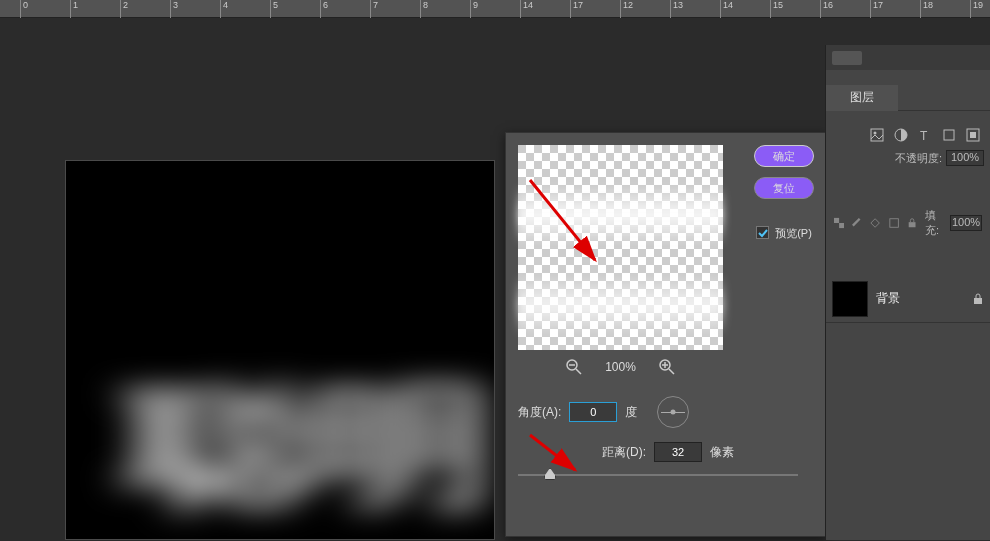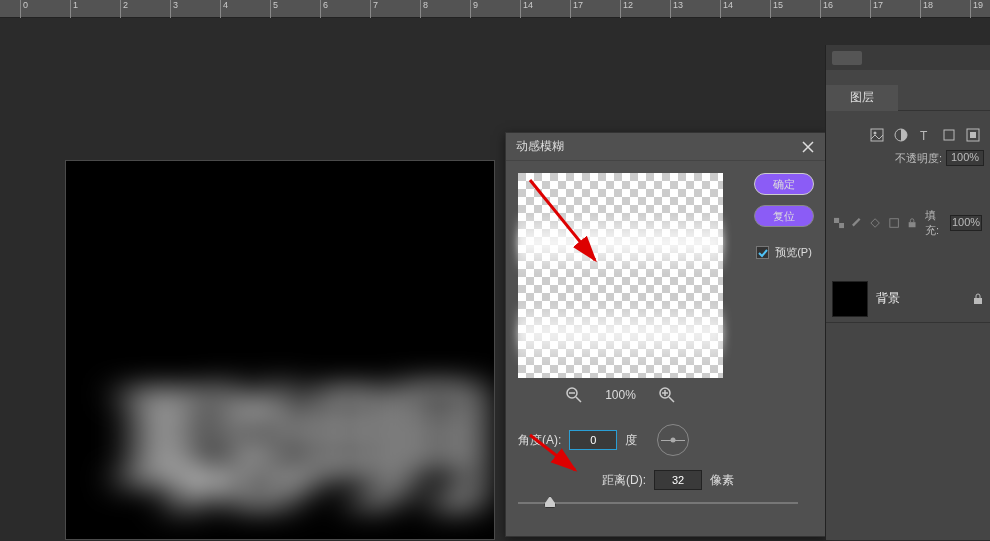--- a/index.html
+++ b/index.html
@@ -17,21 +17,21 @@
 .closex svg { width: 12px; height: 12px; }
 
 .dialog-body { position: relative; padding: 12px; height: calc(100% - 28px); }
 .preview-box { width: 205px; height: 205px; background: repeating-conic-gradient(#fff 0 25%, #ccc 0 50%) 0 0/16px 16px; position: relative; }
 .preview-blur { position: absolute; left: 0; right: 0; top: 40px; height: 60px; background: linear-gradient(to bottom, rgba(255,255,255,0) 0%, rgba(255,255,255,.85) 50%, rgba(255,255,255,0) 100%); filter: blur(4px); }
 .preview-blur2 { position: absolute; left: 0; right: 0; top: 130px; height: 60px; background: linear-gradient(to bottom, rgba(255,255,255,0) 0%, rgba(255,255,255,.75) 50%, rgba(255,255,255,0) 100%); filter: blur(5px); }
 
 .btns { position: absolute; top: 12px; right: 12px; display: flex; flex-direction: column; gap: 10px; align-items: center; }
 .pillbtn { width: 60px; height: 22px; border: 1px solid #888; border-radius: 11px; background: #8b5cf6; color: #ddd; font-size: 11px; display: flex; align-items: center; justify-content: center; cursor: pointer; }
 .pillbtn.primary { border: 1.5px solid #ccc; }
-.cbrow { display: flex; align-items: center; gap: 6px; margin-top: 8px; color: #ddd; }
+.cbrow { display: flex; align-items: flex-start; gap: 6px; margin-top: 17px; color: #ddd; }
 .cb { width: 13px; height: 13px; background: #333; border: 1px solid #777; display: flex; align-items: center; justify-content: center; }
 .cb svg { width: 10px; height: 10px; }
 
 .zoomrow { width: 205px; display: flex; align-items: center; justify-content: center; gap: 22px; margin-top: 8px; color: #ddd; font-size: 12px; }
 .zoombtn { width: 18px; height: 18px; cursor: pointer; }
 
 .row-angle { display: flex; align-items: center; gap: 8px; margin-top: 20px; color: #ddd; font-size: 12px; }
 .numin { width: 48px; height: 20px; background: #3a3a3a; border: 1px solid #2a9fd6; color: #fff; text-align: center; font-size: 11px; }
 .angdial { width: 32px; height: 32px; border: 1px solid #888; border-radius: 50%; position: relative; margin-left: 12px; }
 .angdial .line { position: absolute; top: 50%; left: 10%; width: 80%; height: 1px; background: #aaa; }
@@ -114,28 +114,20 @@
 <svg class="redarrow2">
     <defs>
       <marker id="ah2" markerWidth="10" markerHeight="10" refX="8" refY="3" orient="auto">
         <path d="M0,0 L9,3 L0,6 Z" fill="#d00"></path>
       </marker>
     </defs>
     <path d="M5 5 L50 40" stroke="#d00" stroke-width="3" fill="none" marker-end="url(#ah2)"></path>
   </svg>
 
 <div class="dialog">
-  <div class="titlebar">
-    <span>动感模糊</span>
-    <span class="closex">
-      <svg viewBox="0 0 12 12">
-          <path d="M1 1 L11 11 M11 1 L1 11" stroke="#ddd" stroke-width="1.5"></path>
-        </svg>
-    </span>
-  </div>
   <div class="dialog-body">
     <div class="preview-box">
       <div class="preview-blur"></div>
         <div class="preview-blur2"></div>
     </div>
     <div class="btns">
       <div class="pillbtn primary">确定</div>
       <div class="pillbtn">复位</div>
       <div class="cbrow">
         <span class="cb">

